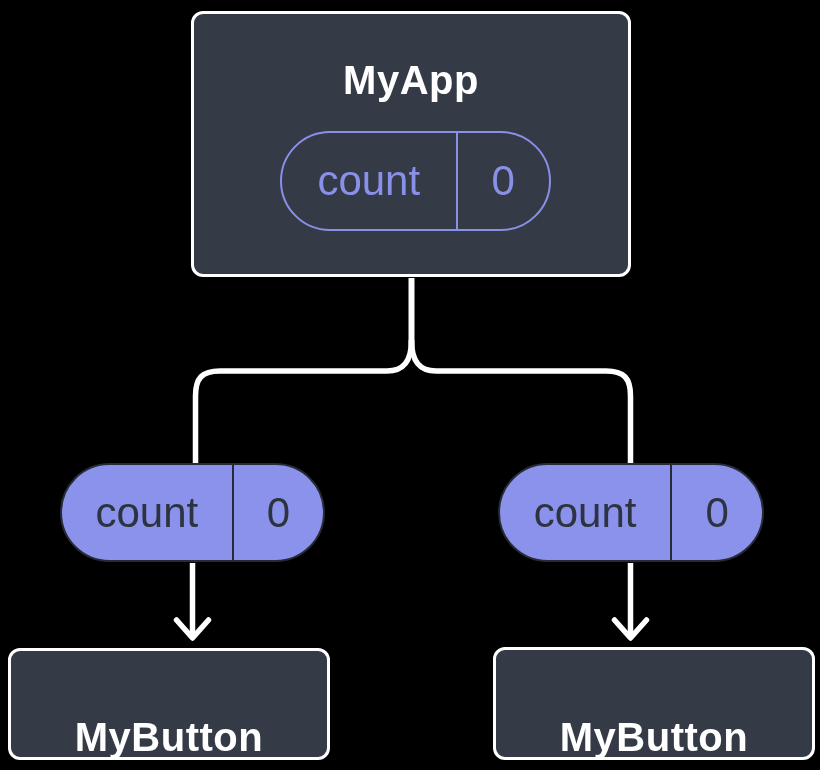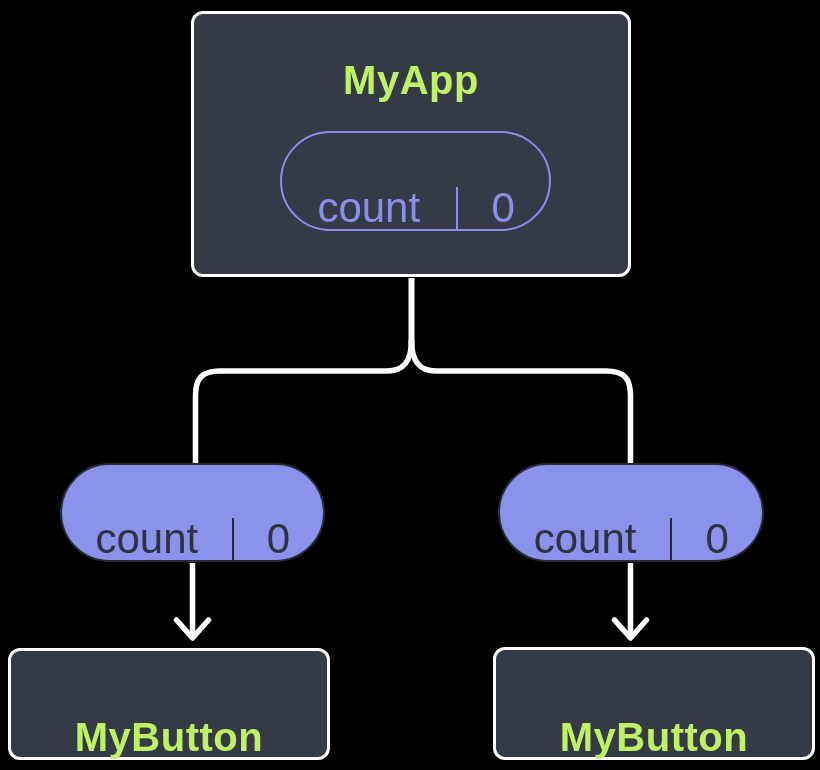--- a/index.html
+++ b/index.html
@@ -23,21 +23,21 @@
   }
   .comp-box {
     position: absolute;
     box-sizing: border-box;
     background: #343A46;
     border: 3px solid #FFFFFF;
     border-radius: 12px;
     z-index: 2;
   }
   .comp-title {
-    color: #bef264;
+    color: #ffffff;
     font-size: 40px;
     font-weight: 600;
     letter-spacing: 0.5px;
     line-height: 1;
     white-space: nowrap;
   }
   #myapp-box { left: 191px; top: 11px; width: 440px; height: 266px; }
   #myapp-title {
     position: absolute;
     left: 0; right: 0; top: 46px;
@@ -45,21 +45,20 @@
   }
   .pill {
     position: absolute;
     box-sizing: border-box;
     display: flex;
     border-radius: 60px;
     overflow: hidden;
     font-size: 42px;
     line-height: 1;
     z-index: 3;
-    align-items: flex-end;
   }
   .pill .pill-label-cell {
     width: 65%;
     display: flex;
     align-items: center;
     justify-content: center;
   }
   .pill .pill-value-cell {
     flex: 1;
     display: flex;

